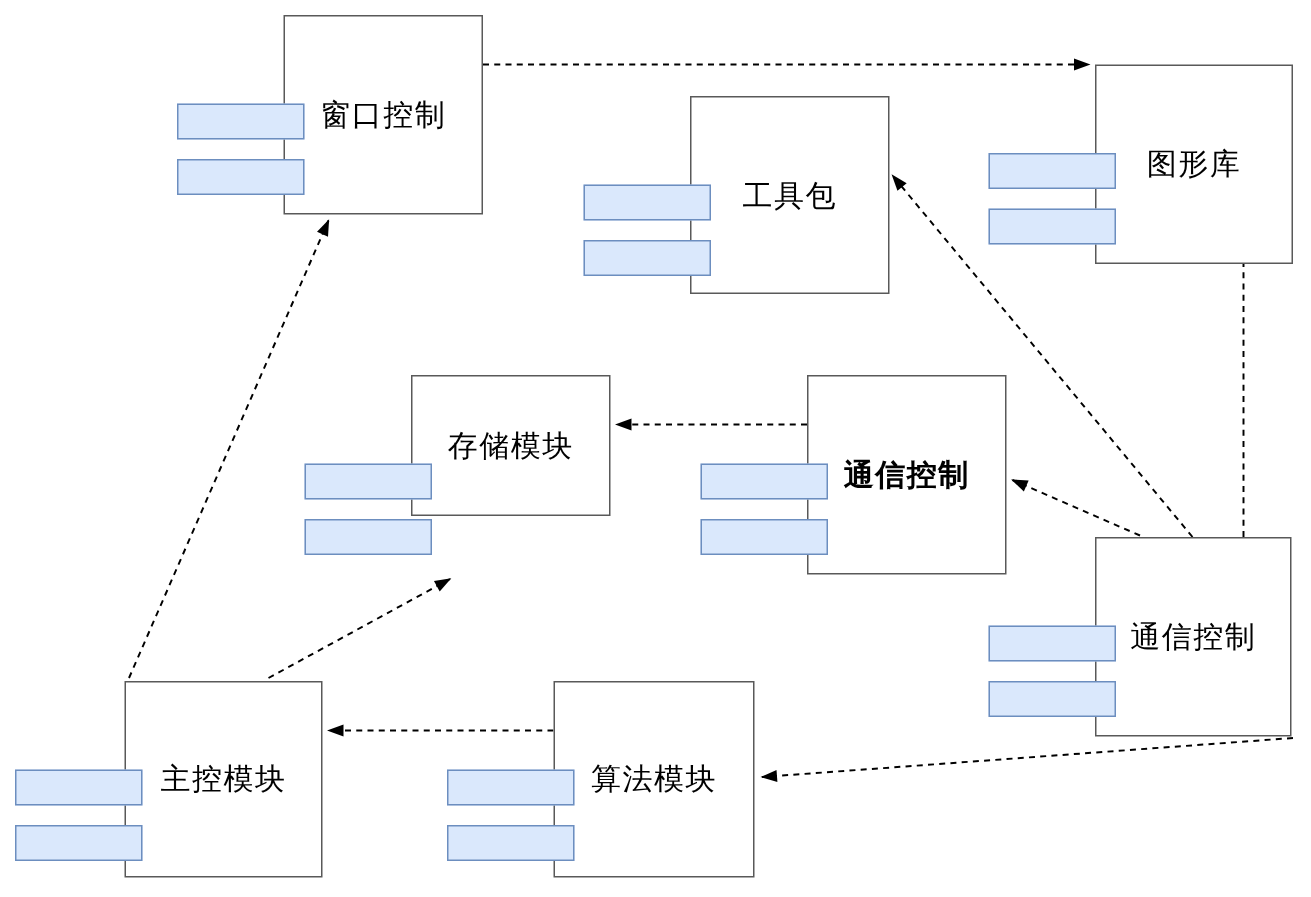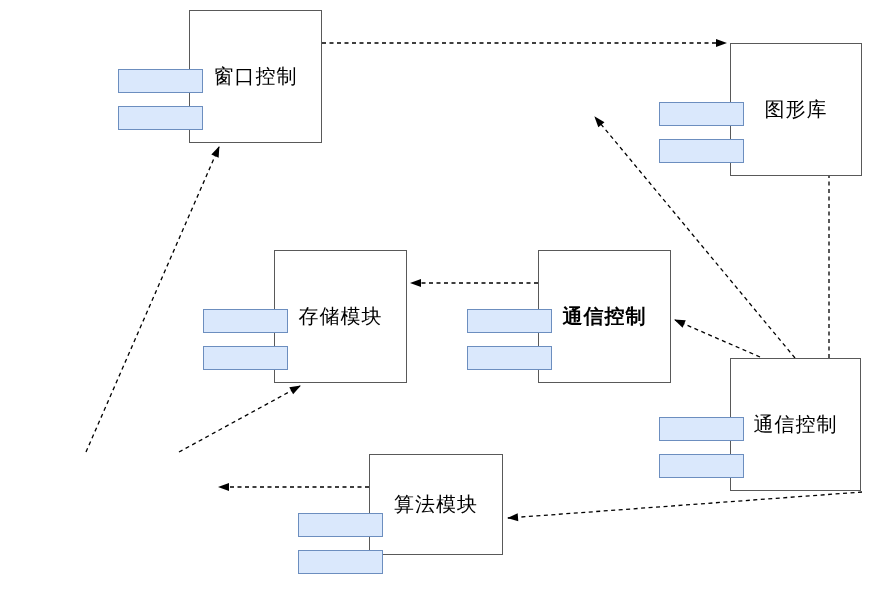--- a/index.html
+++ b/index.html
@@ -55,25 +55,25 @@
     border: 1px solid #6c8ebf;
     z-index: 3;
   }
   .tab1 { top: 58px; }
   .tab2 { top: 95px; }
 
   
   #c-window-control   { left: 189px; top: 10px;  width: 133px; height: 133px; }
   #c-graphics-library { left: 730px; top: 11px;  width: 132px; height: 133px; margin-top: 32px; }
   #c-toolkit          { left: 460px; top: 64px;  width: 133px; height: 132px; }
-  #c-storage-module   { left: 274px; top: 250px; width: 133px; height: 133px; }
+  #c-storage-module   { left: 274px; top: 250px; width: 133px; height: 94px; }
   #c-comm-control     { left: 538px; top: 250px; width: 133px; height: 133px; font-weight: bold; }
   #c-client-program   { left: 730px; top: 358px; width: 131px; height: 133px; }
   #c-main-control     { left: 83px;  top: 454px; width: 132px; height: 131px; }
-  #c-algorithm-module { left: 369px; top: 454px; width: 134px; height: 101px; }
+  #c-algorithm-module { left: 369px; top: 454px; width: 134px; height: 131px; }
   #c-main-control .tab { left: -74px; }
 </style>
 </head>
 <body>
 
 <div id="canvas">
 
   <svg id="arrows" viewBox="0 0 874 598" xmlns="http://www.w3.org/2000/svg">
     <defs>
       <marker id="arrowhead" markerWidth="13" markerHeight="11" refX="11" refY="5.5" orient="auto" markerUnits="userSpaceOnUse">
@@ -96,39 +96,49 @@
     <span class="tab tab2"></span>
     <span class="label">窗口控制</span>
   </div>
 
   <div class="component" id="c-graphics-library">
     <span class="tab tab1"></span>
     <span class="tab tab2"></span>
     <span class="label">图形库</span>
   </div>
 
+  <div class="component" id="c-toolkit">
+    <span class="tab tab1"></span>
+    <span class="tab tab2"></span>
+    <span class="label">工具包</span>
+  </div>
 
   <div class="component" id="c-storage-module">
     <span class="tab tab1"></span>
     <span class="tab tab2"></span>
     <span class="label">存储模块</span>
   </div>
 
   <div class="component" id="c-comm-control">
     <span class="tab tab1"></span>
     <span class="tab tab2"></span>
     <span class="label">通信控制</span>
   </div>
 
   <div class="component" id="c-client-program">
     <span class="tab tab1"></span>
     <span class="tab tab2"></span>
     <span class="label">通信控制</span>
   </div>
 
+  <div class="component" id="c-main-control">
+    <span class="tab tab1"></span>
+    <span class="tab tab2"></span>
+    <span class="label">主控模块</span>
+  </div>
 
   <div class="component" id="c-algorithm-module">
     <span class="tab tab1"></span>
     <span class="tab tab2"></span>
     <span class="label">算法模块</span>
   </div>
 
 </div>
 
 </body></html>

